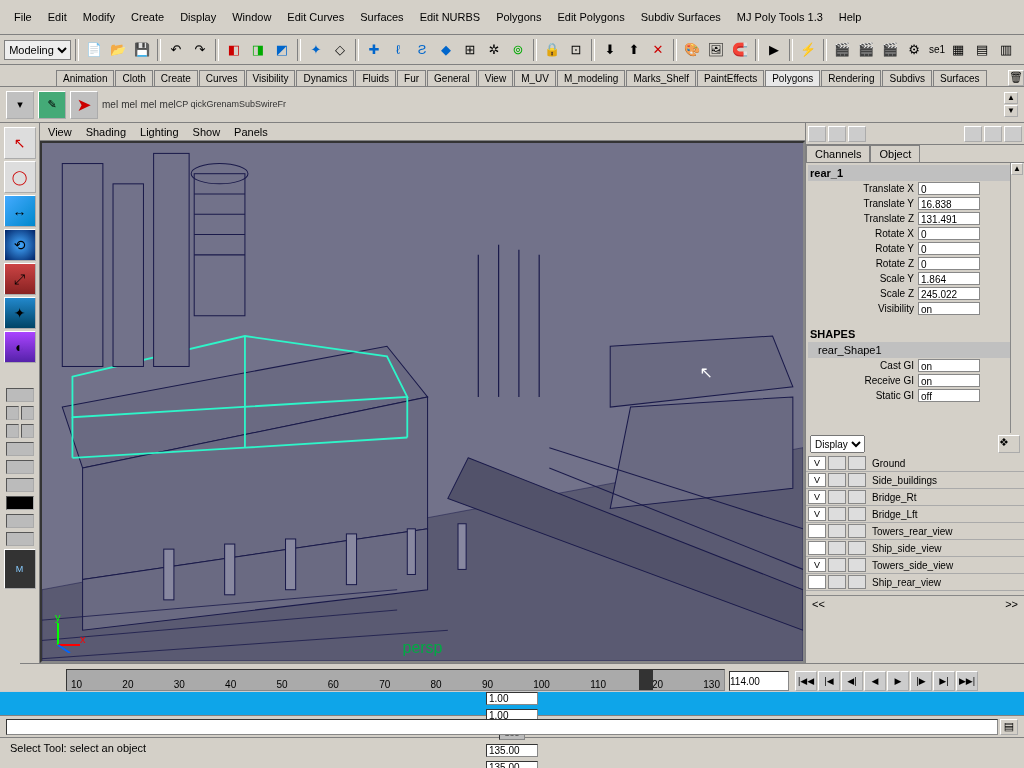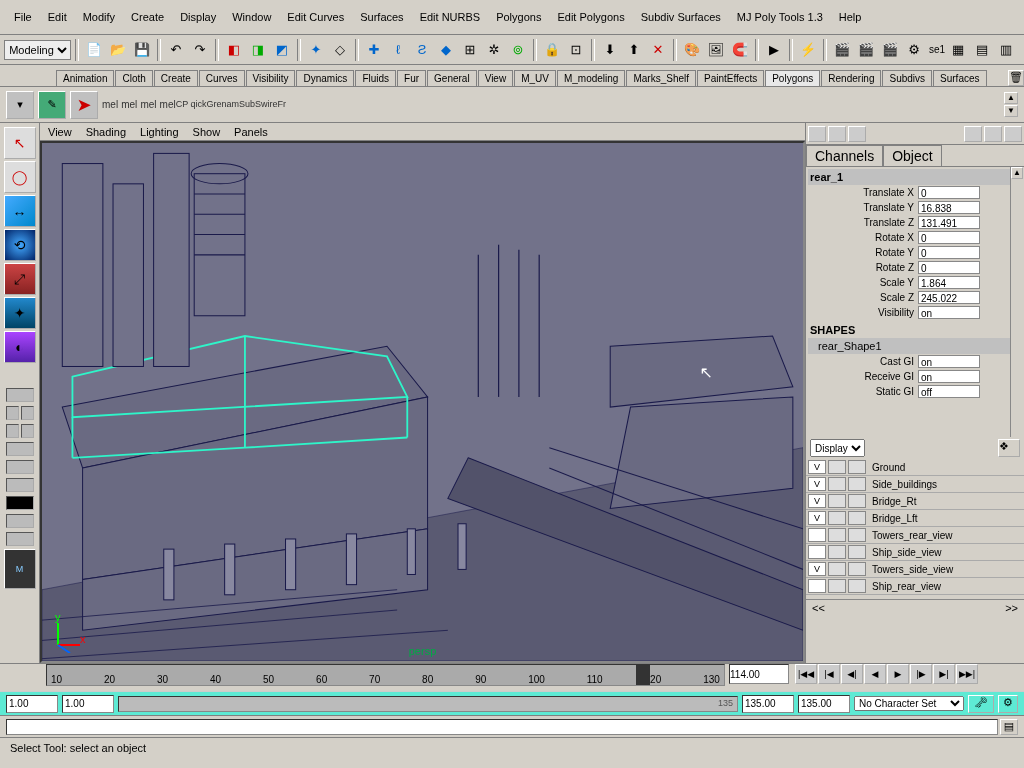--- a/index.html
+++ b/index.html
@@ -24,43 +24,43 @@
 .viewport-wrap { flex: 1; display: flex; flex-direction: column; background: #d4d0c8; border-right: 1px solid #808080; }
 .vp-menu { height: 18px; background: #d4d0c8; display: flex; align-items: center; padding-left: 8px; gap: 14px; border-bottom: 1px solid #808080; }
 .vp-menu span { font-size: 11px; }
 .viewport { flex: 1; background: #72728a; border: 2px inset #888; position: relative; overflow: hidden; }
 .wireframe { position:absolute; inset:0; }
 .wireframe svg { width:100%; height:100%; }
 .rightpanel { width: 218px; background: #d4d0c8; display: flex; flex-direction: column; }
 .channelhead { height: 22px; display:flex; align-items:center; gap:2px; padding:2px; border-bottom:1px solid #808080;}
 .channelhead .chbtn { width:18px;height:16px;border:1px outset #fff;background:#ccc;}
 .chantabs { display:flex; border-bottom:1px solid #808080; }
-.chantabs span { padding:2px 8px; border:1px solid #808080; border-bottom:none; background:#d4d0c8; font-size:14px;text-align:center;}
+.chantabs span { padding:2px 8px; border:1px solid #808080; border-bottom:none; background:#d4d0c8; font-size:11px;text-align:center;}
 .chanbody { background:#d4d0c8; padding:2px; height: 270px; overflow:hidden; position:relative;}
 .chanbody .objname { font-weight:bold; padding:2px; background:#c0c0c0; }
 .chanbody .row { display:flex; height:15px; align-items:center; }
 .chanbody .row .lbl { width:110px; text-align:right; padding-right:4px; font-size:10px;}
 .chanbody .row .val { width:62px; background:#fff; border:1px solid #888; padding:0 2px; font-size:10px; height:13px; line-height:13px;}
-.chanbody .shapes { font-weight:bold; padding:2px; margin-top:2px;}
+.chanbody .shapes { font-weight:bold; padding:2px; margin-top:10px;}
 .layershdr { display:flex; border-top:1px solid #808080; border-bottom:1px solid #808080; padding:2px 4px; gap:10px; font-size:10px;}
 .layerctl { padding:2px 4px; display:flex; align-items:center; gap:4px;}
 .layerctl select { font-size:10px; height:18px;}
 .layerlist { height:140px; overflow:hidden; }
 .layerlist .lrow { display:flex; height:17px; align-items:center; border-bottom:1px solid #aaa; }
 .layerlist .lrow .vbox { width:18px; height:14px; border:1px solid #888; background:#fff; text-align:center; font-size:9px; line-height:12px; margin:0 2px;}
 .layerlist .lrow .cbox { width:18px; height:14px; border:1px solid #888; background:#ddd; margin-right:2px;}
 .layerlist .lrow .lname { padding-left:4px; font-size:10px; flex:1; }
-.timeslider { height: 28px; background:#d4d0c8; display:flex; align-items:flex-start; border-top:1px solid #808080; padding:0 46px 0 46px; position:relative;}
+.timeslider { height: 28px; background:#d4d0c8; display:flex; align-items:flex-end; border-top:1px solid #808080; padding:0 46px 0 46px; position:relative;margin-left:20px;}
 .timeslider .track { flex:1; height:22px; background:#aaa; border:1px inset #888; position:relative; }
 .timeslider .ticks { position:absolute; inset:0; display:flex; justify-content:space-between; padding:0 4px; }
 .timeslider .ticks span { font-size:10px; color:#000; align-self:flex-end; }
 .timeslider input { width:60px; height:20px; margin-left:4px; font-size:10px; border:1px inset #888;}
 .playback { display:flex; gap:1px; margin-left:6px;}
 .playback .pbtn { width:22px; height:20px; border:1px outset #fff; background:#ccc; display:flex;align-items:center;justify-content:center; font-size:9px;}
-.rangebar { height:24px; background:#5eead4; display:flex; align-items:center; padding:0 6px; gap:4px; border-top:1px solid #ccc;}
+.rangebar { height:24px; background:#0ea5e9; display:flex; align-items:center; padding:0 6px; gap:4px; border-top:1px solid #ccc;flex-direction:column;}
 .rangebar input { width:52px; height:18px; font-size:10px; border:1px inset #888; padding:0 2px;}
 .rangebar .rtrack { flex:1; height:16px; background:#bbb; border:1px inset #888;}
 .rangebar .charset { width:110px; font-size:10px;}
 .cmdline { height:22px; background:#d4d0c8; display:flex; align-items:center; padding:0 6px; border-top:1px solid #808080;}
 .cmdline input { flex:1; height:16px; border:1px inset #888; background:#fff; font-size:10px; padding:0 4px;}
 .helpline { height:20px; background:#d4d0c8; display:flex; align-items:center; padding:0 10px; border-top:1px solid #808080; font-size:10px;}
 .axis-gizmo { position:absolute; bottom:8px; left:8px; width:40px; height:40px; }
 </style>
 </head>
 <body>
@@ -279,21 +279,21 @@
 
       <div style="position:absolute;right:90px;top:220px;font-size:16px;color:#fff;">↖</div>
 
       <svg class="axis-gizmo" viewBox="0 0 40 40">
         <line x1="8" y1="32" x2="8" y2="10" stroke="#0f0" stroke-width="2"></line>
         <line x1="8" y1="32" x2="30" y2="32" stroke="#f00" stroke-width="2"></line>
         <line x1="8" y1="32" x2="20" y2="40" stroke="#06f" stroke-width="2"></line>
         <text x="5" y="8" fill="#0f0" font-size="8">y</text>
         <text x="30" y="30" fill="#f00" font-size="8">x</text>
       </svg>
-      <div style="position:absolute;bottom:4px;left:50%;transform:translateX(-50%);color:#0a4;font-size:11px;">persp</div>
+      <div style="position:absolute;bottom:4px;left:50%;transform:translateX(-50%);color:#0a4;font-size:16px;">persp</div>
     </div>
   </div>
 
   <div class="rightpanel">
     <div class="channelhead">
       <div class="chbtn"></div>
       <div class="chbtn"></div>
       <div class="chbtn"></div>
       <div style="flex:1"></div>
       <div class="chbtn"></div>

